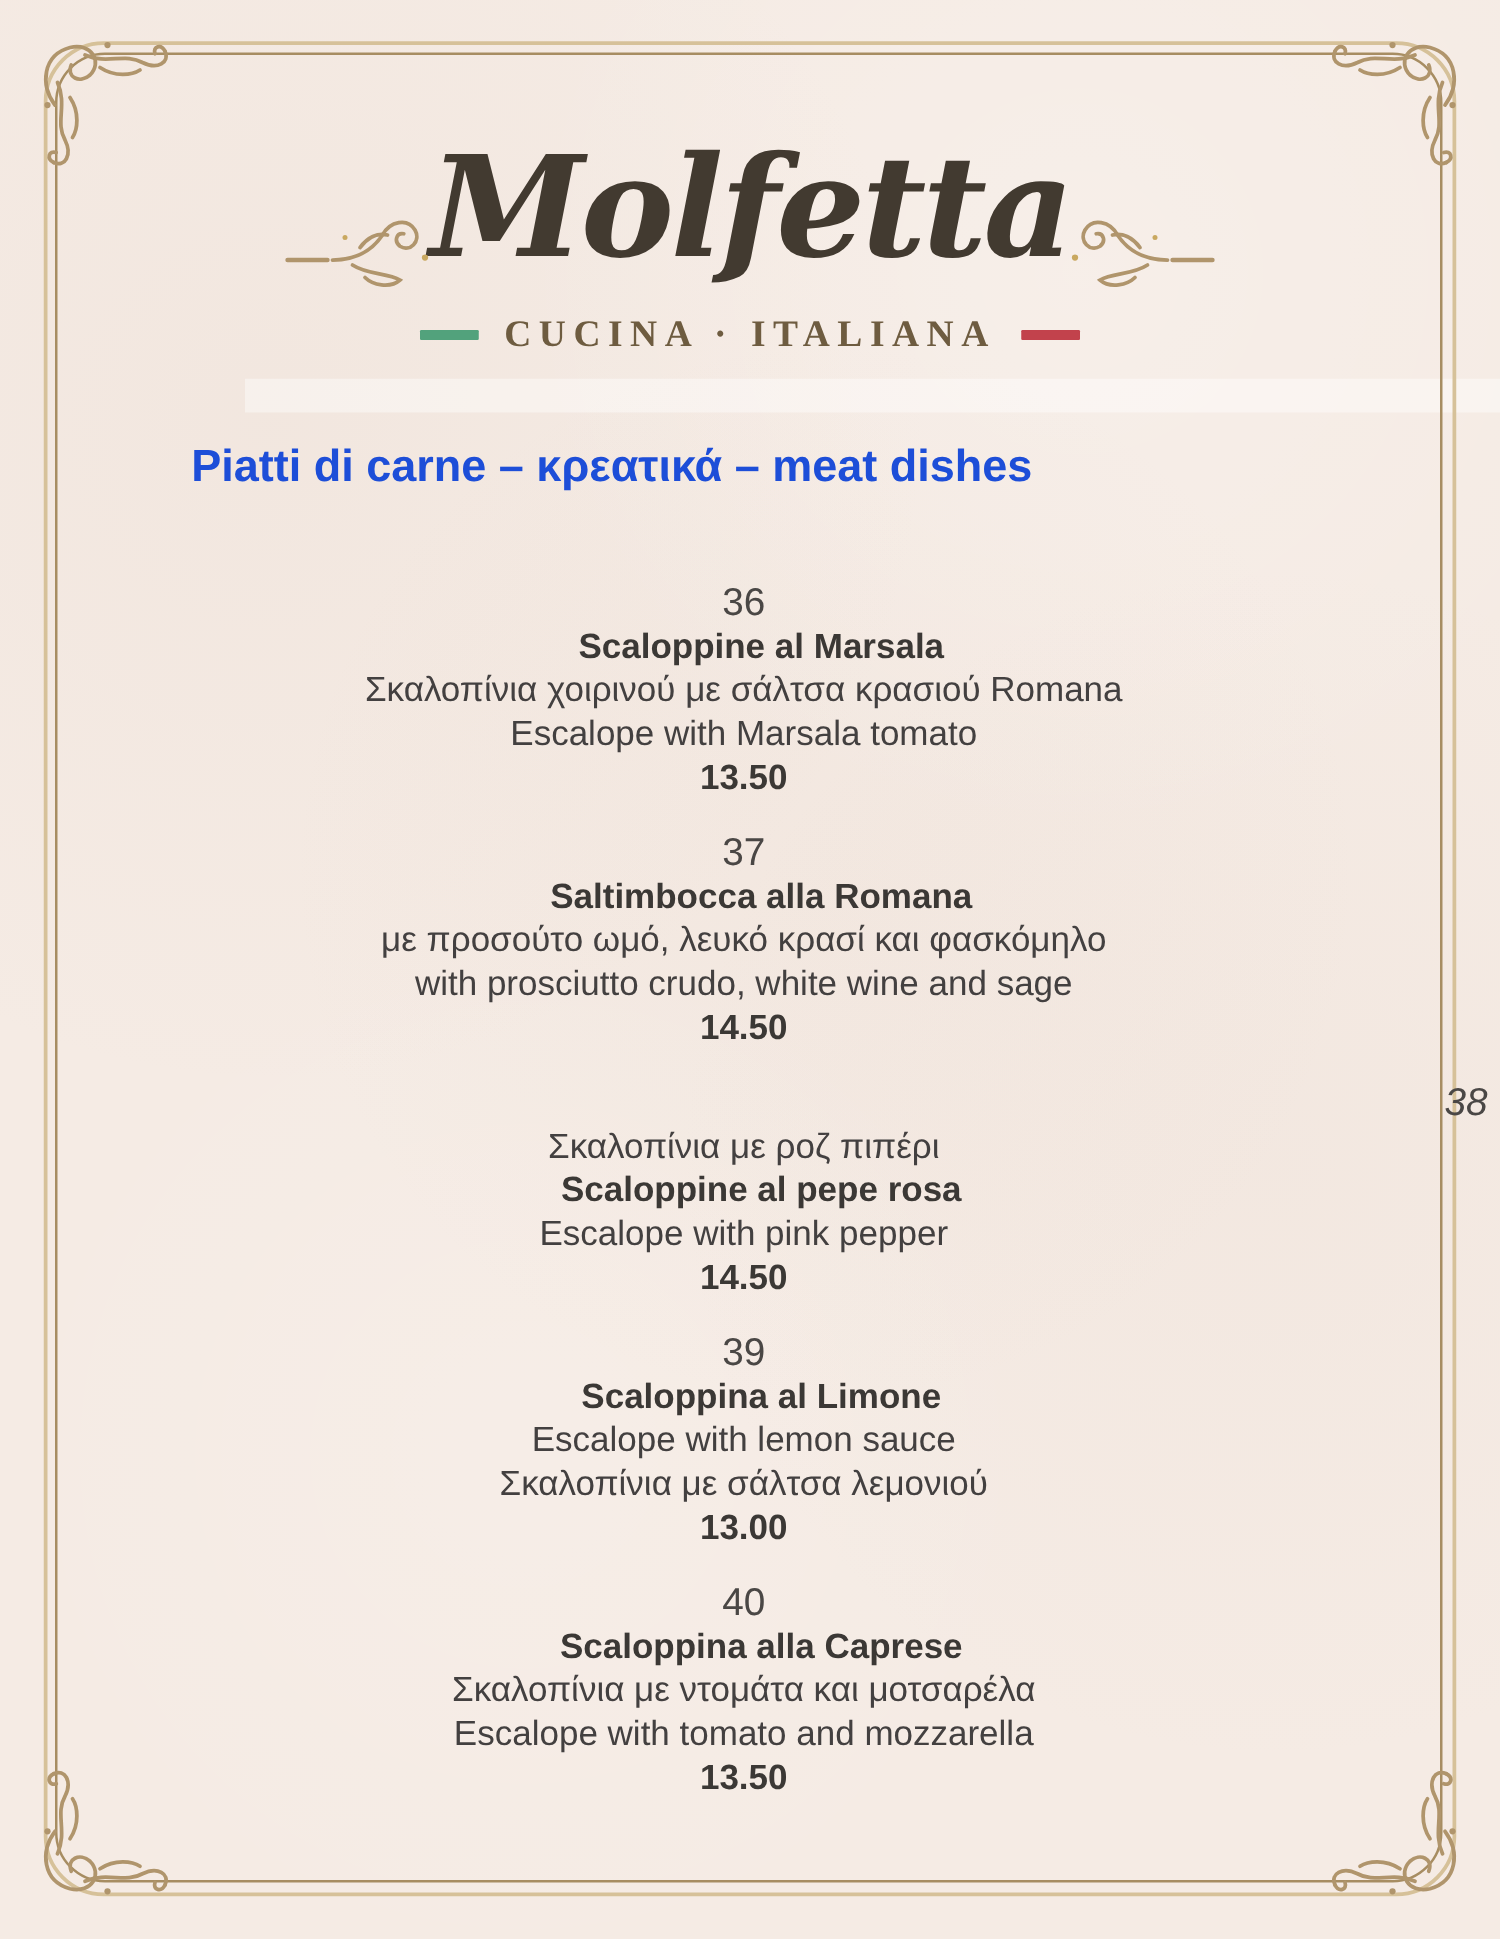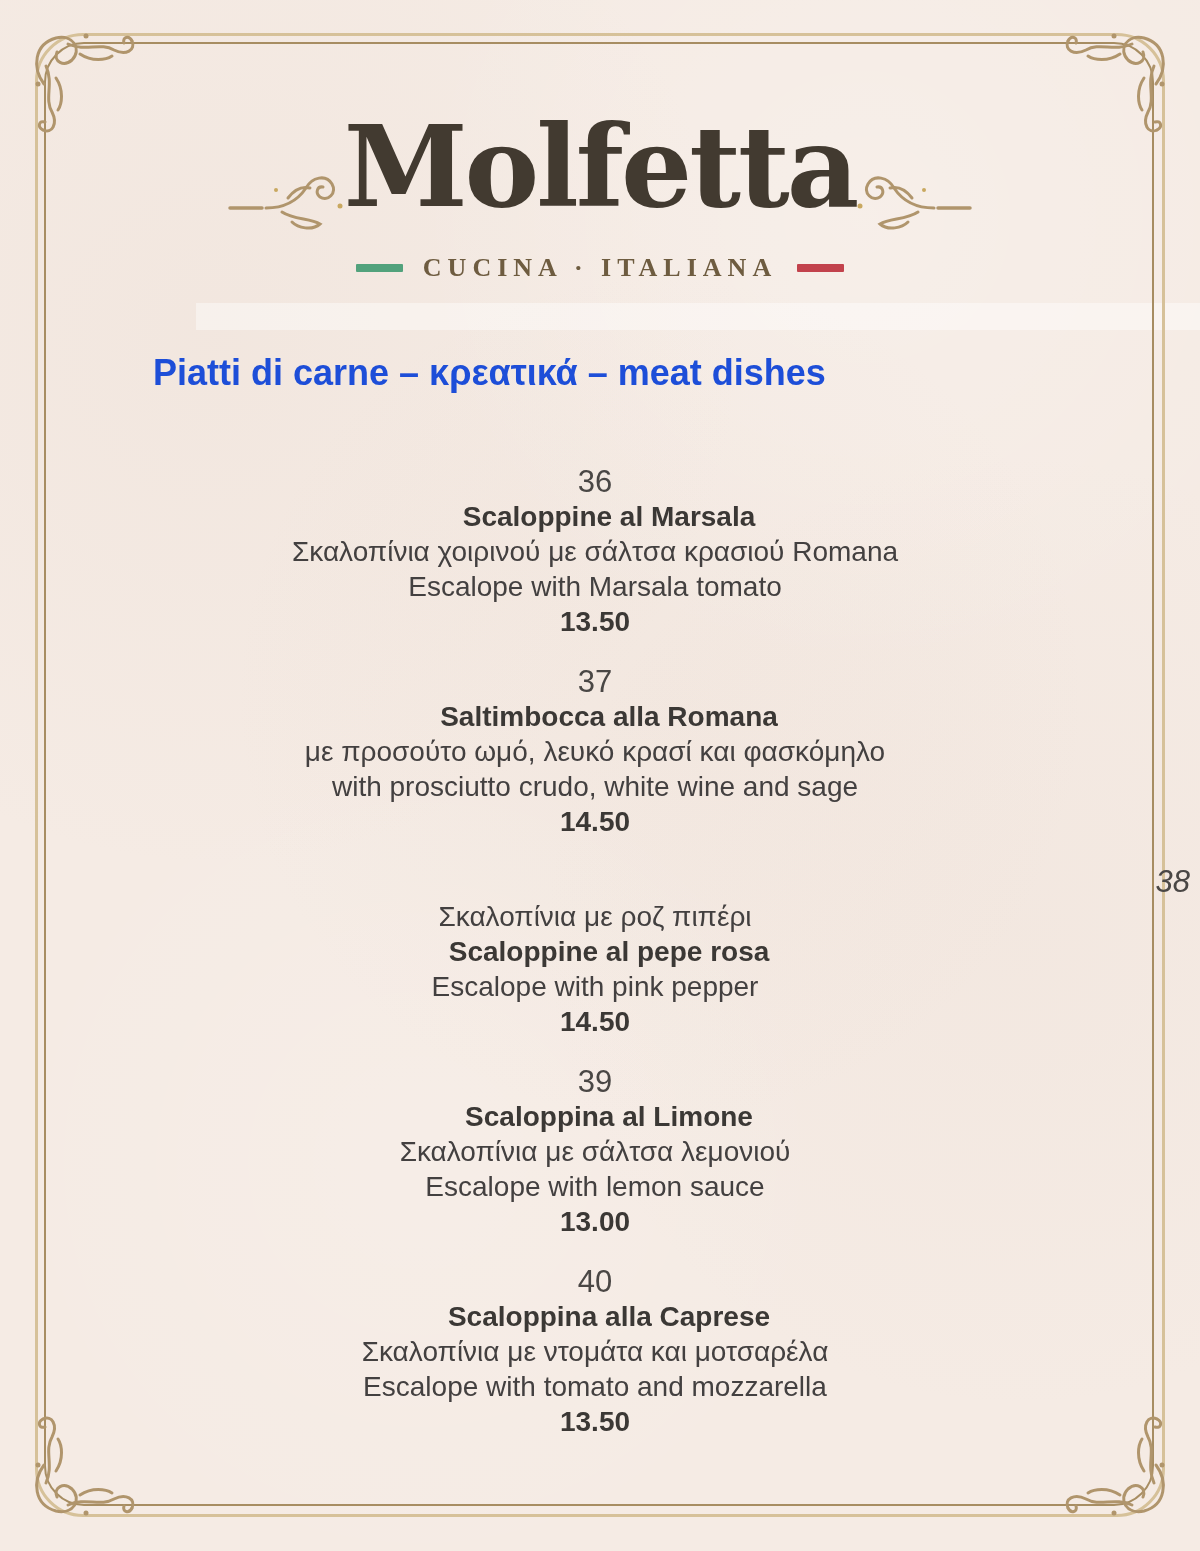--- a/index.html
+++ b/index.html
@@ -36,35 +36,35 @@
   }
   .corner { position:absolute; width:160px; height:160px; z-index:3; pointer-events:none; }
   .corner.tl { left:28px;  top:26px; }
   .corner.tr { right:28px; top:26px;  transform:scaleX(-1); }
   .corner.bl { left:28px;  bottom:28px; transform:scaleY(-1); }
   .corner.br { right:28px; bottom:28px; transform:scale(-1,-1); }
 
   
   .logo-text {
     position:absolute; top:102px; left:0; width:100%; text-align:center;
-    font-family:"DejaVu Serif", serif; font-weight:700;
+    font-family:"DejaVu Serif", serif; font-style:italic; font-weight:700;
     font-size:112px; line-height:130px; color:#423a30; letter-spacing:-3px;
     z-index:2;
   }
   .logo-flourish { position:absolute; width:160px; height:84px; top:162px; z-index:2; }
   .logo-flourish.left  { left:228px; }
   .logo-flourish.right { right:228px; transform:scaleX(-1); }
 
   .tagline-row {
     position:absolute; top:250px; left:0; width:100%; height:36px;
     display:flex; justify-content:center; align-items:center; gap:20px; z-index:2;
   }
   .flag-dash { width:47px; height:8px; border-radius:1px; }
   .tagline {
-    font-family:"Liberation Serif", serif; font-size:26px; font-weight:600;
+    font-family:"Liberation Serif", serif; font-size:30px; font-weight:600;
     letter-spacing:6px; color:#6e5c40; white-space:nowrap;
   }
 
   .section-title {
     position:absolute; left:153px; top:352px; z-index:2;
     font-size:36px; font-weight:bold; color:#1d4ed8; letter-spacing:0px;
     white-space:nowrap;
   }
 
   .menu {
@@ -160,22 +160,22 @@
     <div class="line num num-italic">38</div>
     <div class="line">Σκαλοπίνια με ροζ πιπέρι</div>
     <div class="line name">Scaloppine al pepe rosa</div>
     <div class="line">Escalope with pink pepper</div>
     <div class="line price">14.50</div>
   </div>
 
   <div class="menu-item">
     <div class="line num">39</div>
     <div class="line name">Scaloppina al Limone</div>
+    <div class="line">Escalope with lemon sauce</div>
     <div class="line">Σκαλοπίνια με σάλτσα λεμονιού</div>
-    <div class="line">Escalope with lemon sauce</div>
     <div class="line price">13.00</div>
   </div>
 
   <div class="menu-item">
     <div class="line num">40</div>
     <div class="line name">Scaloppina alla Caprese</div>
     <div class="line">Σκαλοπίνια με ντομάτα και μοτσαρέλα</div>
     <div class="line">Escalope with tomato and mozzarella</div>
     <div class="line price">13.50</div>
   </div>

